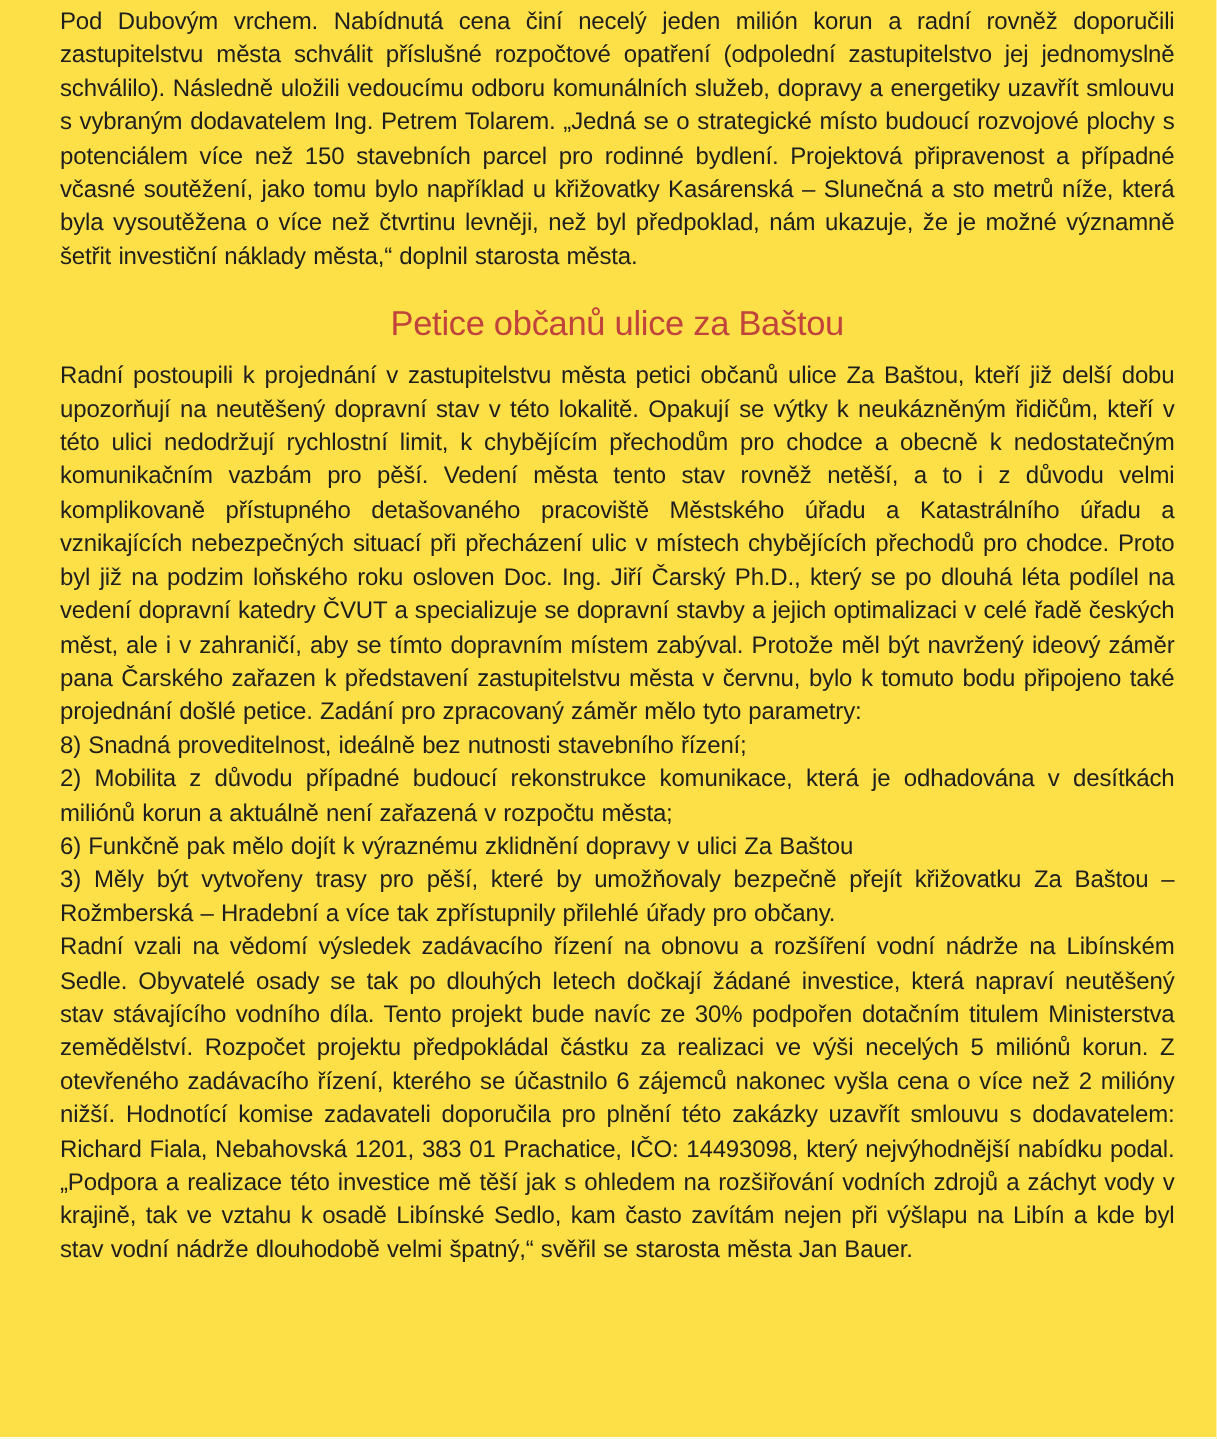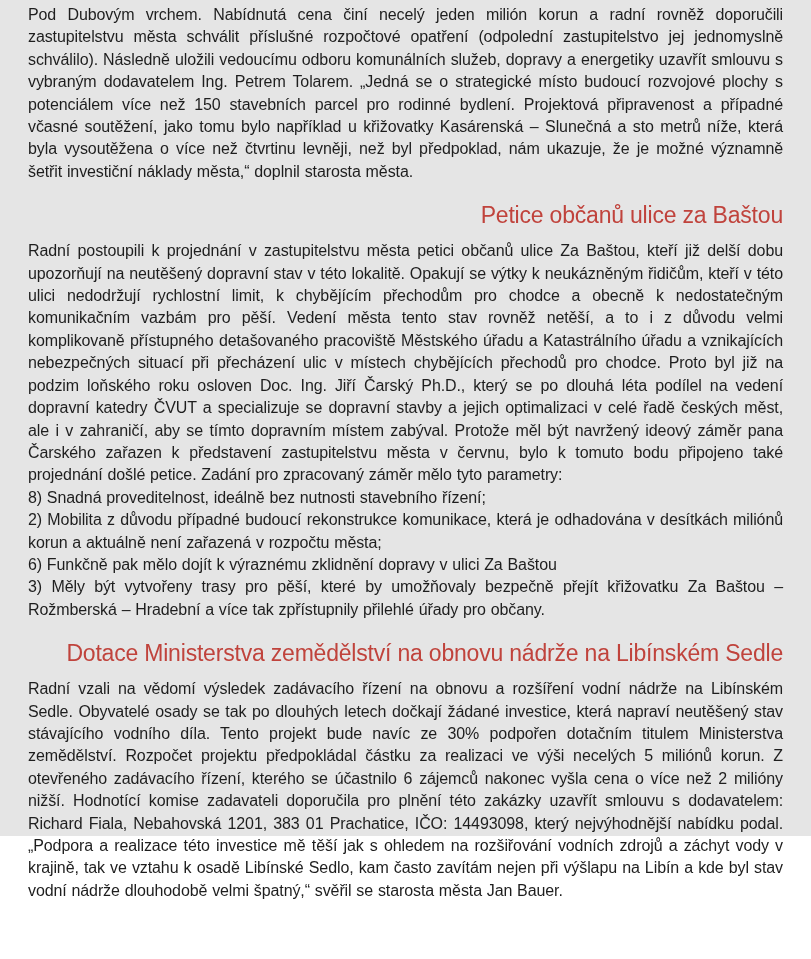--- a/index.html
+++ b/index.html
@@ -9,23 +9,23 @@
   }
   body {
     width: 811px;
     height: 959px;
     overflow: hidden;
     font-family: "Liberation Sans", sans-serif;
   }
   .page {
     box-sizing: border-box;
     width: 811px;
-    height: 836px;
-    padding: 4px 28px 0 28px;
-    background: #e5e5e5;
+    height: 958px;
+    padding: 4px 28px 0 40px;
+    background: #fde047;
     color: #1e1e1e;
   }
   .body-text {
     margin: 0;
     font-size: 16px;
     line-height: 22.4px;
     text-align: justify;
     letter-spacing: -0.1px;
     word-spacing: 0.5px;
     color: #1e1e1e;
@@ -33,36 +33,35 @@
   .list-item {
     margin: 0;
   }
   h1.section-heading {
     margin: 17px 0 10px 0;
     font-size: 23px;
     line-height: 30px;
     font-weight: 400;
     letter-spacing: -0.2px;
     color: #c0433c;
-    text-align: right;
+    text-align: center;
   }
 </style>
 </head>
 <body>
 
 <div class="page">
 
   <p class="body-text">Pod Dubovým vrchem. Nabídnutá cena činí necelý jeden milión korun a radní rovněž doporučili zastupitelstvu města schválit příslušné rozpočtové opatření (odpolední zastupitelstvo jej jednomyslně schválilo). Následně uložili vedoucímu odboru komunálních služeb, dopravy a energetiky uzavřít smlouvu s vybraným dodavatelem Ing. Petrem Tolarem. „Jedná se o strategické místo budoucí rozvojové plochy s potenciálem více než 150 stavebních parcel pro rodinné bydlení. Projektová připravenost a případné včasné soutěžení, jako tomu bylo například u křižovatky Kasárenská – Slunečná a sto metrů níže, která byla vysoutěžena o více než čtvrtinu levněji, než byl předpoklad, nám ukazuje, že je možné významně šetřit investiční náklady města,“ doplnil starosta města.</p>
 
   <h1 class="section-heading">Petice občanů ulice za Baštou</h1>
 
   <p class="body-text">Radní postoupili k projednání v zastupitelstvu města petici občanů ulice Za Baštou, kteří již delší dobu upozorňují na neutěšený dopravní stav v této lokalitě. Opakují se výtky k neukázněným řidičům, kteří v této ulici nedodržují rychlostní limit, k chybějícím přechodům pro chodce a obecně k nedostatečným komunikačním vazbám pro pěší. Vedení města tento stav rovněž netěší, a to i z důvodu velmi komplikovaně přístupného detašovaného pracoviště Městského úřadu a Katastrálního úřadu a vznikajících nebezpečných situací při přecházení ulic v místech chybějících přechodů pro chodce. Proto byl již na podzim loňského roku osloven Doc. Ing. Jiří Čarský Ph.D., který se po dlouhá léta podílel na vedení dopravní katedry ČVUT a specializuje se dopravní stavby a jejich optimalizaci v celé řadě českých měst, ale i v zahraničí, aby se tímto dopravním místem zabýval. Protože měl být navržený ideový záměr pana Čarského zařazen k představení zastupitelstvu města v červnu, bylo k tomuto bodu připojeno také projednání došlé petice. Zadání pro zpracovaný záměr mělo tyto parametry:</p>
 
   <p class="body-text list-item">8) Snadná proveditelnost, ideálně bez nutnosti stavebního řízení;</p>
   <p class="body-text list-item">2) Mobilita z důvodu případné budoucí rekonstrukce komunikace, která je odhadována v desítkách miliónů korun a aktuálně není zařazená v rozpočtu města;</p>
   <p class="body-text list-item">6) Funkčně pak mělo dojít k výraznému zklidnění dopravy v ulici Za Baštou</p>
   <p class="body-text list-item">3) Měly být vytvořeny trasy pro pěší, které by umožňovaly bezpečně přejít křižovatku Za Baštou – Rožmberská – Hradební a více tak zpřístupnily přilehlé úřady pro občany.</p>
 
-  <h1 class="section-heading">Dotace Ministerstva zemědělství na obnovu nádrže na Libínském Sedle</h1>
 
   <p class="body-text">Radní vzali na vědomí výsledek zadávacího řízení na obnovu a rozšíření vodní nádrže na Libínském Sedle. Obyvatelé osady se tak po dlouhých letech dočkají žádané investice, která napraví neutěšený stav stávajícího vodního díla. Tento projekt bude navíc ze 30% podpořen dotačním titulem Ministerstva zemědělství. Rozpočet projektu předpokládal částku za realizaci ve výši necelých 5 miliónů korun. Z otevřeného zadávacího řízení, kterého se účastnilo 6 zájemců nakonec vyšla cena o více než 2 milióny nižší. Hodnotící komise zadavateli doporučila pro plnění této zakázky uzavřít smlouvu s dodavatelem: Richard Fiala, Nebahovská 1201, 383 01 Prachatice, IČO: 14493098, který nejvýhodnější nabídku podal. „Podpora a realizace této investice mě těší jak s ohledem na rozšiřování vodních zdrojů a záchyt vody v krajině, tak ve vztahu k osadě Libínské Sedlo, kam často zavítám nejen při výšlapu na Libín a kde byl stav vodní nádrže dlouhodobě velmi špatný,“ svěřil se starosta města Jan Bauer.</p>
 
 </div>
 
 </body></html>

